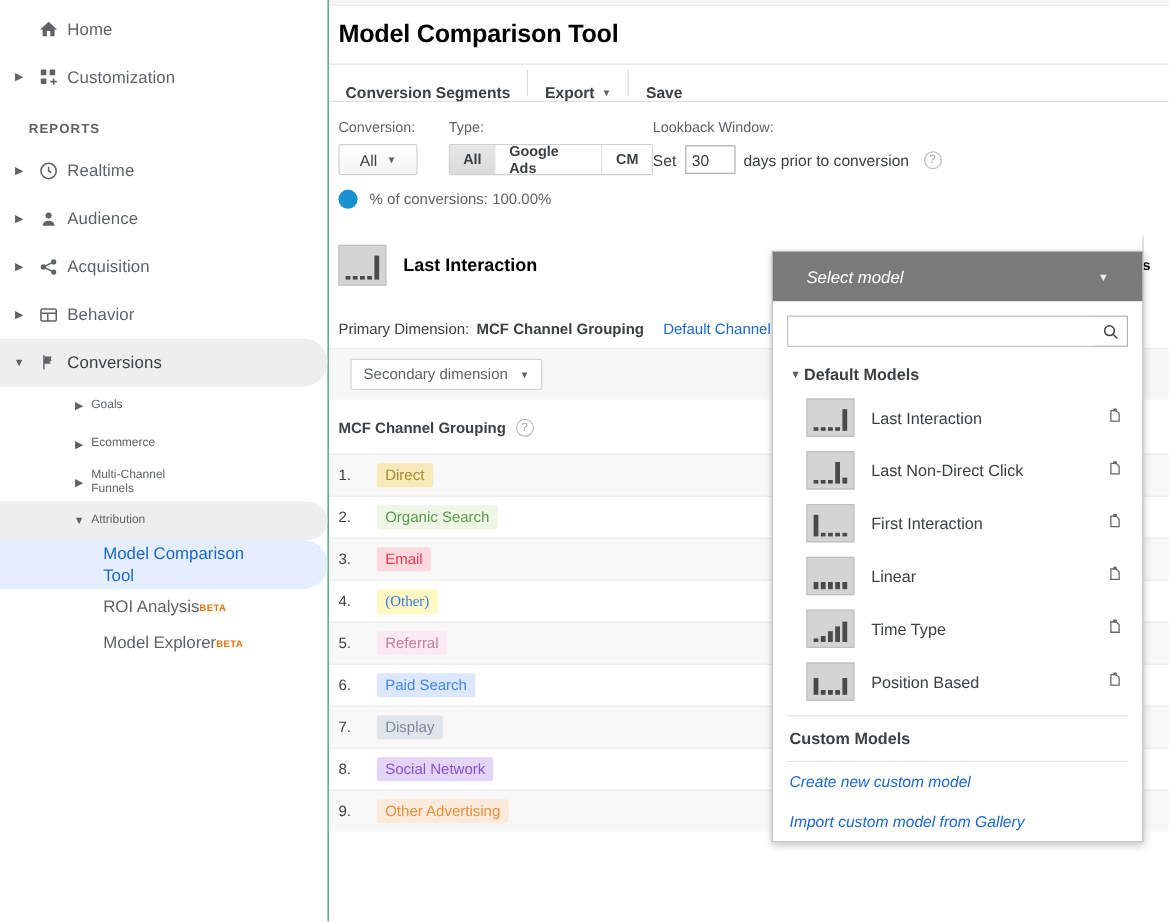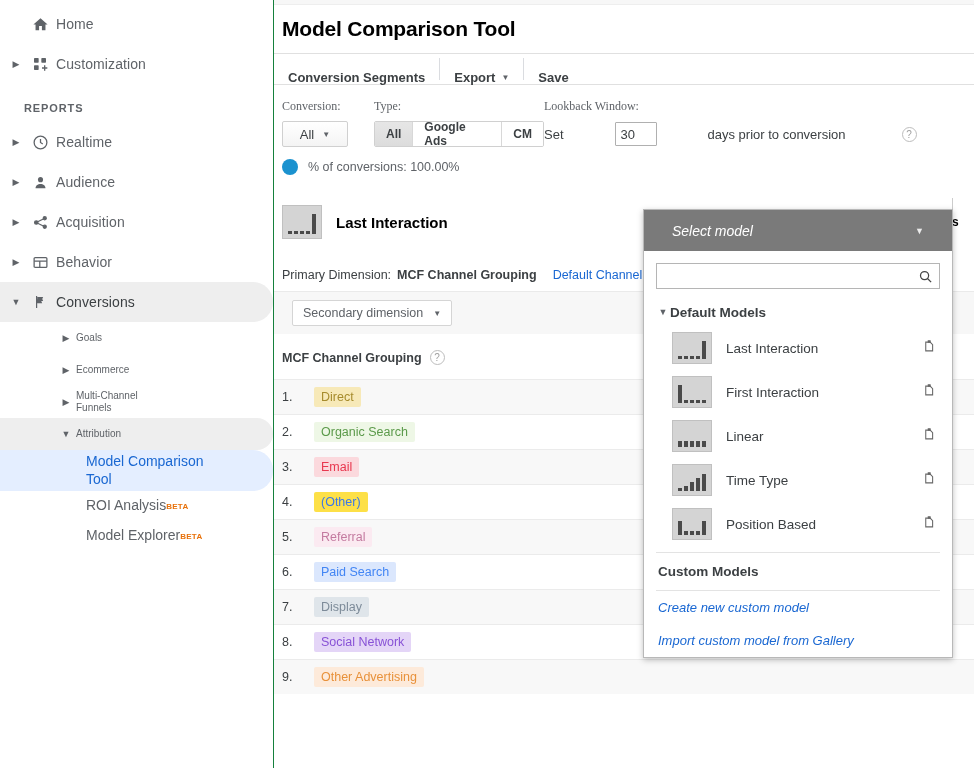--- a/index.html
+++ b/index.html
@@ -73,39 +73,39 @@
     display:flex; align-items:center; height:32px;
     border-top:1px solid #e0e0e0; border-bottom:1px solid #e0e0e0;
     background:#fff; font-size:13px;
   }
   .tb-item { padding:0 14px; font-weight:bold; color:#3c4043; cursor:pointer; height:32px; display:flex; align-items:center;margin-top:16px;}
   .tb-sep { width:1px; height:22px; background:#dadce0; }
   .tb-caret { margin-left:6px; font-size:8px; color:#5f6368; }
 
   
   #controls { padding:14px 0 0 8px; position:relative; }
-  .ctl-labels { display:flex; align-items:flex-end;font-family:Liberation Serif, serif; }
+  .ctl-labels { display:flex; align-items:flex-end; }
   .ctl-lab { font-size:12px; color:#5f6368; }
   .select-box {
     display:inline-flex; align-items:center; justify-content:center;
     height:26px; min-width:66px; padding:0 10px;
     border:1px solid #d0d0d0; border-radius:2px;
     background:linear-gradient(#fff,#f4f4f4);
     font-size:13px; color:#3c4043; cursor:pointer;
   }
   .select-box .tb-caret { margin-left:8px; }
   .seg-group { display:inline-flex; border:1px solid #d0d0d0; border-radius:2px; overflow:hidden; height:26px;}
   .seg {
     display:flex; align-items:center; padding:0 11px;
     font-size:12px; font-weight:bold; color:#3c4043;
     background:#fff; cursor:pointer; border-right:1px solid #d8d8d8;
   }
   .seg:last-child{border-right:none;}
   .seg.active { background:linear-gradient(#e6e6e6,#dcdcdc); }
-  .lookback-row { display:flex; align-items:center; font-size:13px; color:#3c4043;gap:44px; }
+  .lookback-row { display:flex; align-items:center; font-size:13px; color:#3c4043; }
   .num-input {
     width:42px; height:24px; border:1px solid #b0b0b0; border-radius:1px;
     margin:0 7px; font-size:13px; padding:0 5px; color:#3c4043;
     font-family:"Liberation Sans", sans-serif; background:#fff;
   }
   .help-circle {
     width:15px; height:15px; border-radius:50%; border:1px solid #bdbdbd;
     color:#9e9e9e; font-size:10px; display:inline-flex; align-items:center; justify-content:center;
     cursor:pointer; flex:0 0 15px;
   }
@@ -404,21 +404,21 @@
       <div class="trow">
         <span class="t-idx">2.</span>
         <span class="chip" style="color: rgb(91, 154, 74); background: rgb(238, 247, 230);">Organic Search</span>
       </div>
       <div class="trow odd">
         <span class="t-idx">3.</span>
         <span class="chip" style="color: rgb(232, 56, 79); background: rgb(251, 217, 221);">Email</span>
       </div>
       <div class="trow">
         <span class="t-idx">4.</span>
-        <span class="chip" style="color: rgb(59, 120, 231); background: #fde047;">(Other)</span>
+        <span class="chip" style="color: rgb(59, 120, 231); background: #fef9c3; font-family: Liberation Serif, serif;">(Other)</span>
       </div>
       <div class="trow odd">
         <span class="t-idx">5.</span>
         <span class="chip" style="color: rgb(196, 123, 160); background: rgb(251, 234, 241);">Referral</span>
       </div>
       <div class="trow">
         <span class="t-idx">6.</span>
         <span class="chip" style="color: rgb(66, 133, 244); background: rgb(219, 231, 253);">Paid Search</span>
       </div>
       <div class="trow odd">
@@ -462,20 +462,34 @@
   <div id="model-list">
       <div class="model-item">
         <span class="bar-icon">
           <i style="height: 3px;"></i>
           <i style="height: 3px;"></i>
           <i style="height: 3px;"></i>
           <i style="height: 3px;"></i>
           <i style="height: 18px;"></i>
         </span>
         <span class="mi-label">Last Interaction</span>
+        <span class="copy-icon"><svg width="15" height="15" viewBox="0 0 24 24" fill="none" stroke="#666" stroke-width="1.7">
+            <path d="M6 5h7l4 4v10H6z"></path>
+            <path d="M10 3h3v2h-3z" fill="#666"></path>
+          </svg></span>
+      </div>
+      <div class="model-item">
+        <span class="bar-icon">
+          <i style="height: 3px;"></i>
+          <i style="height: 3px;"></i>
+          <i style="height: 3px;"></i>
+          <i style="height: 18px;"></i>
+          <i style="height: 5px;"></i>
+        </span>
+        <span class="mi-label">Last Non-Direct Click</span>
         <span class="copy-icon"><svg width="15" height="15" viewBox="0 0 24 24" fill="none" stroke="#666" stroke-width="1.7">
             <path d="M6 5h7l4 4v10H6z"></path>
             <path d="M10 3h3v2h-3z" fill="#666"></path>
           </svg></span>
       </div>
       <div class="model-item">
         <span class="bar-icon">
           <i style="height: 18px;"></i>
           <i style="height: 3px;"></i>
           <i style="height: 3px;"></i>

